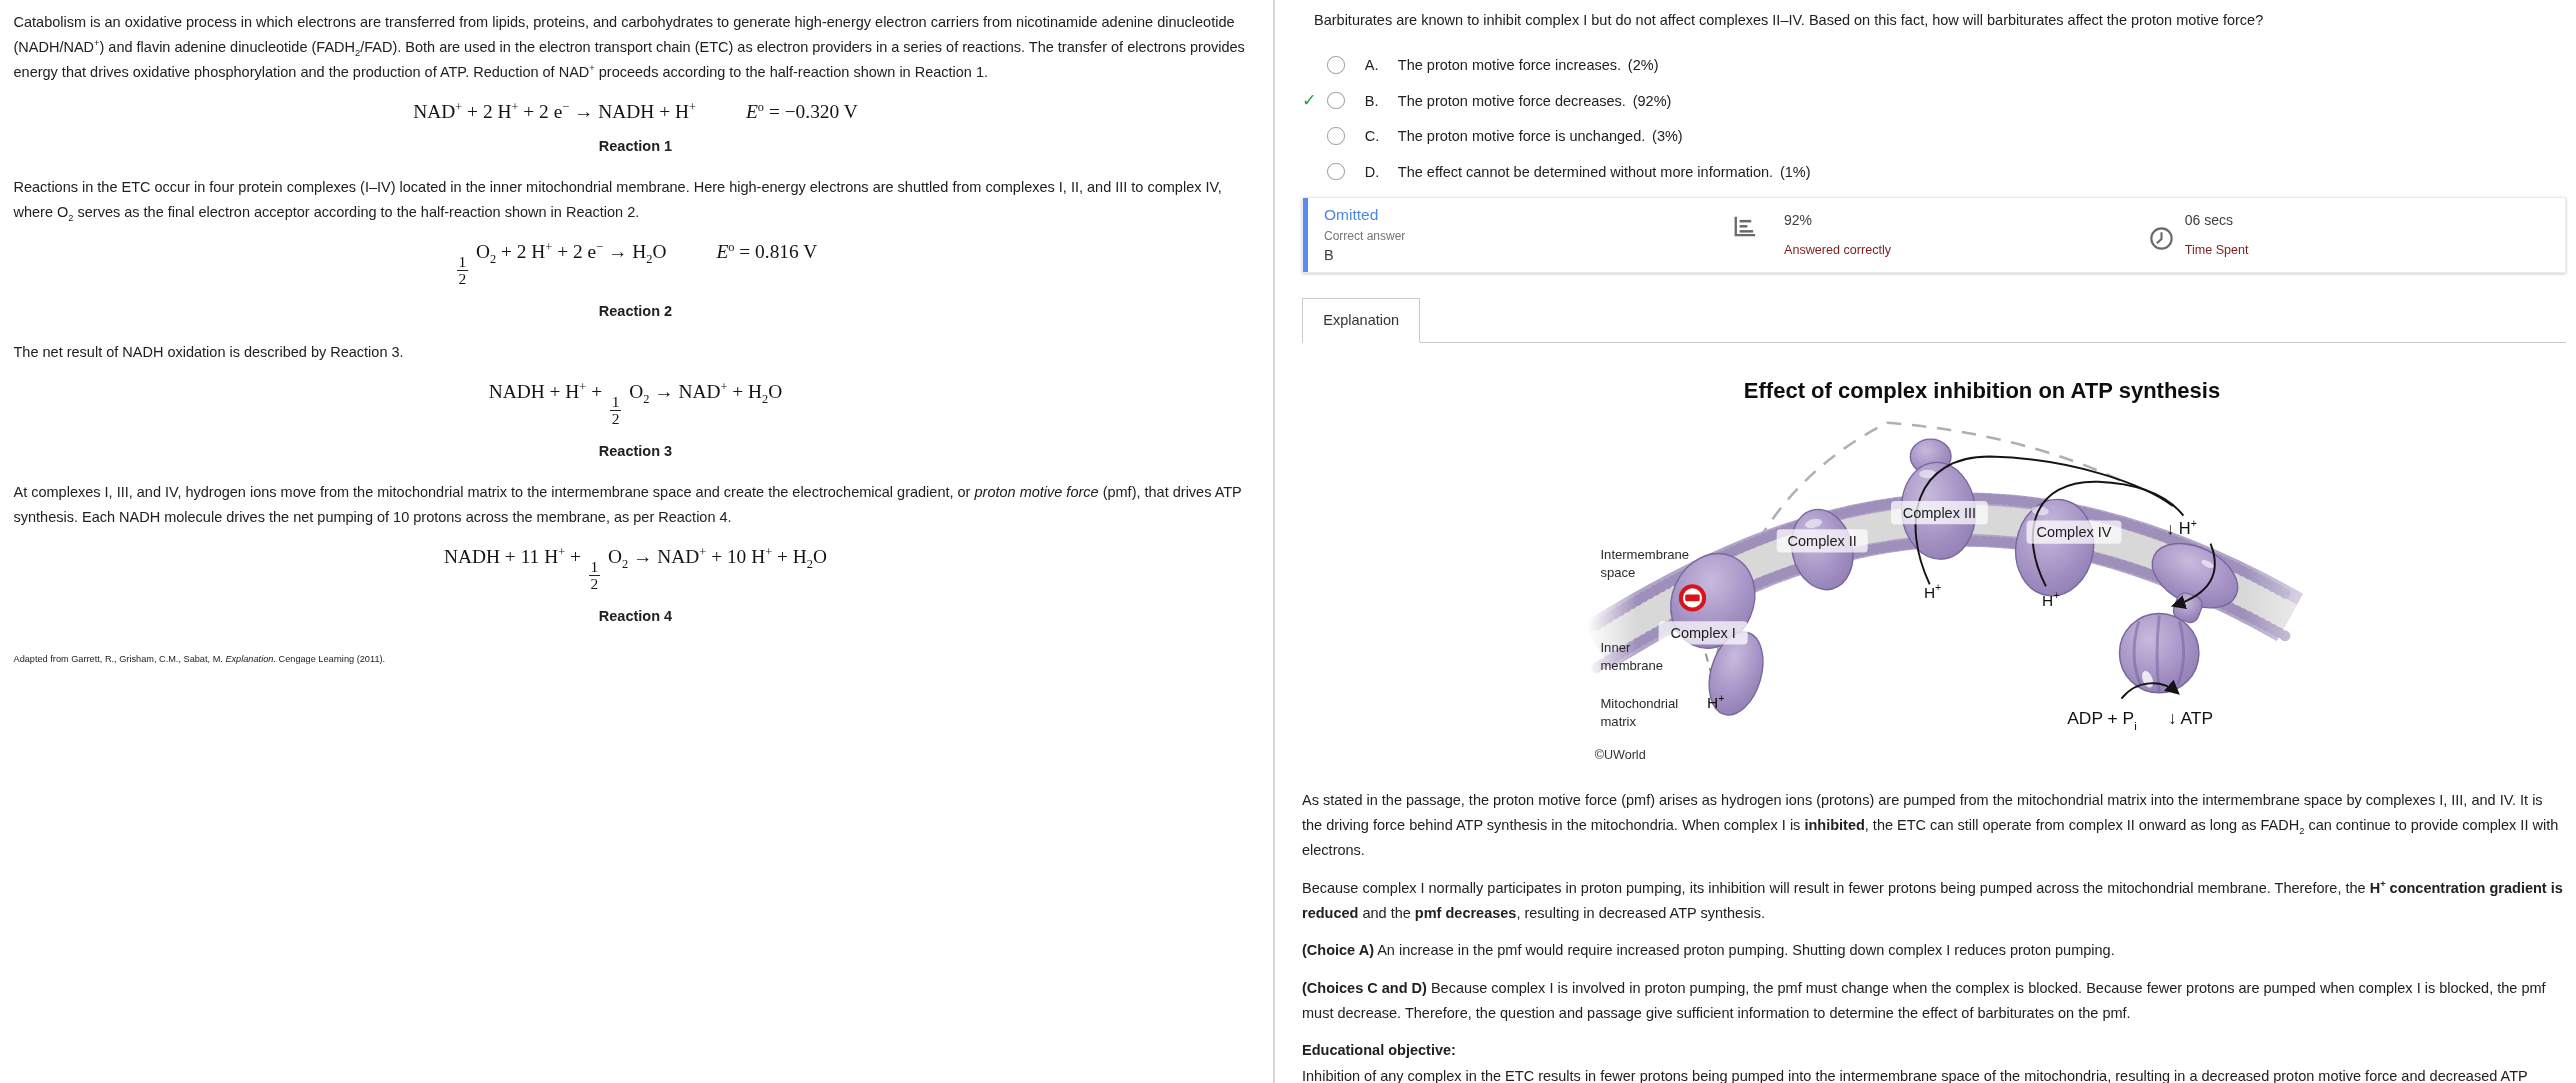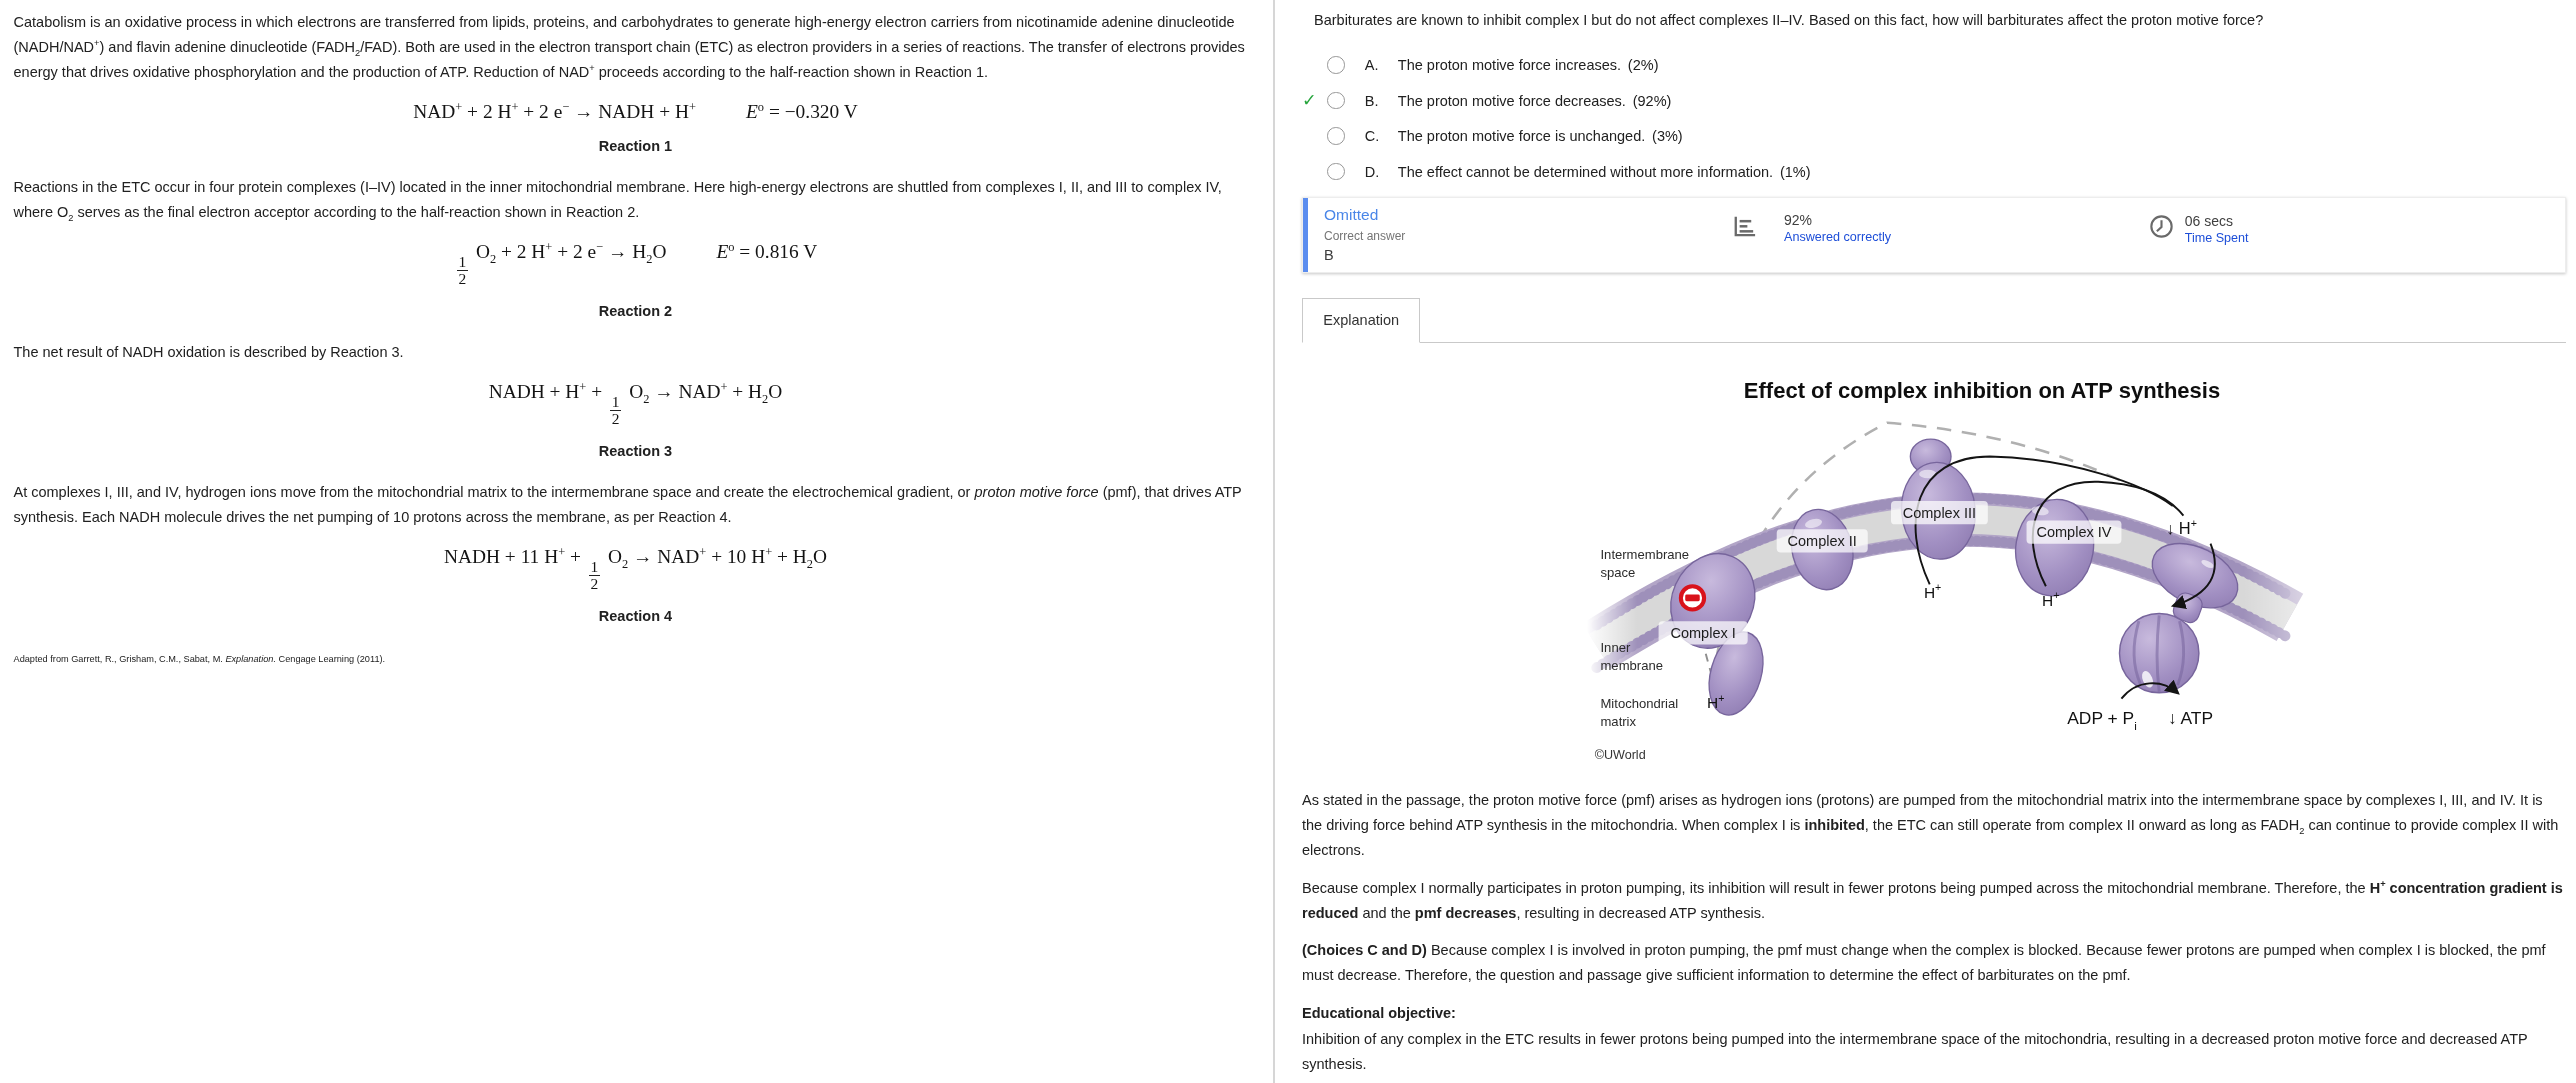--- a/index.html
+++ b/index.html
@@ -39,21 +39,21 @@
   .stats-card{position:relative;margin-top:13.5px;height:74px;background:#fff;
               border:1px solid #ededed;box-shadow:0 1px 2.9px rgba(0,0,0,.22);}
   .stats-card::before{content:"";position:absolute;left:0;top:0;bottom:0;width:4.8px;background:var(--bar-blue,#5b8def);}
   .stat-left{padding:8.7px 0 0 21px;}
   .omitted{color:var(--accent-blue,#4a86e8);font-size:15.5px;}
   .ca-label{color:#757575;font-size:12px;margin-top:4.8px;}
   .ca-value{color:#3d3d3d;font-size:14.5px;margin-top:3.9px;}
   .stat-mid{position:absolute;left:426px;top:14.5px;display:flex;align-items:flex-start;gap:26px;}
   .stat-right{position:absolute;left:844px;top:14.5px;display:flex;align-items:flex-end;gap:8.7px;}
   .stat-big{font-size:14px;color:#3f3f3f;}
-  .stat-sub{font-size:12.6px;color:#1d4ed8;margin-top:2px;}
+  .stat-sub{font-size:12.6px;color:#7f1d1d;margin-top:15px;}
 
   .tabbar{position:relative;margin-top:26px;height:43px;border-bottom:1px solid #c9c9c9;}
   .tab{position:absolute;left:0;bottom:-1px;height:43px;line-height:43px;padding:0 20.3px;background:#fff;
        border:1px solid #c9c9c9;border-bottom:1px solid #fff;font-size:14.5px;color:#333;cursor:pointer;}
 
   .figure-wrap{width:794px;margin:35px 0 7.7px 283px;text-align:center;}
   .fig-title{font-size:22px;font-weight:bold;color:#0e0e0e;margin:0 0 8.7px 0;}
   .figure-wrap svg{display:block;}
 
   .exp p{font-size:14.5px;line-height:25px;margin:0 0 12.6px 0;}
@@ -285,18 +285,19 @@
         <text x="1656" y="726">Mitochondrial</text>
         <text x="1656" y="744">matrix</text>
       </g>
       <text x="1650" y="778" font-size="13" fill="#333">©UWorld</text>
     </svg>
   </div>
 
   <div class="exp" id="explanation-paragraphs">
       <p><span>As stated in the passage, the proton motive force (pmf) arises as hydrogen ions (protons) are pumped from the mitochondrial matrix into the intermembrane space by complexes I, III, and IV.  It is the driving force behind ATP synthesis in the mitochondria.  When complex I is </span><span class="b">inhibited</span><span>, the ETC can still operate from complex II onward as long as FADH</span><sub>2</sub><span> can continue to provide complex II with electrons.</span></p>
       <p><span>Because complex I normally participates in proton pumping, its inhibition will result in fewer protons being pumped across the mitochondrial membrane.  Therefore, the </span><span class="b">H</span><sup class="b">+</sup><span class="b"> concentration gradient is reduced</span><span> and the </span><span class="b">pmf decreases</span><span>, resulting in decreased ATP synthesis.</span></p>
+      <p><span class="b">(Choice A)</span><span>  An increase in the pmf would require increased proton pumping.  Shutting down complex I reduces proton pumping.</span></p>
       <p><span class="b">(Choices C and D)</span><span>  Because complex I is involved in proton pumping, the pmf must change when the complex is blocked.  Because fewer protons are pumped when complex I is blocked, the pmf must decrease.  Therefore, the question and passage give sufficient information to determine the effect of barbiturates on the pmf.</span></p>
       <p class="tight"><span class="b">Educational objective:</span></p>
       <p><span>Inhibition of any complex in the ETC results in fewer protons being pumped into the intermembrane space of the mitochondria, resulting in a decreased proton motive force and decreased ATP synthesis.</span></p>
     </div>
 </div>
 
 
 </body></html>

